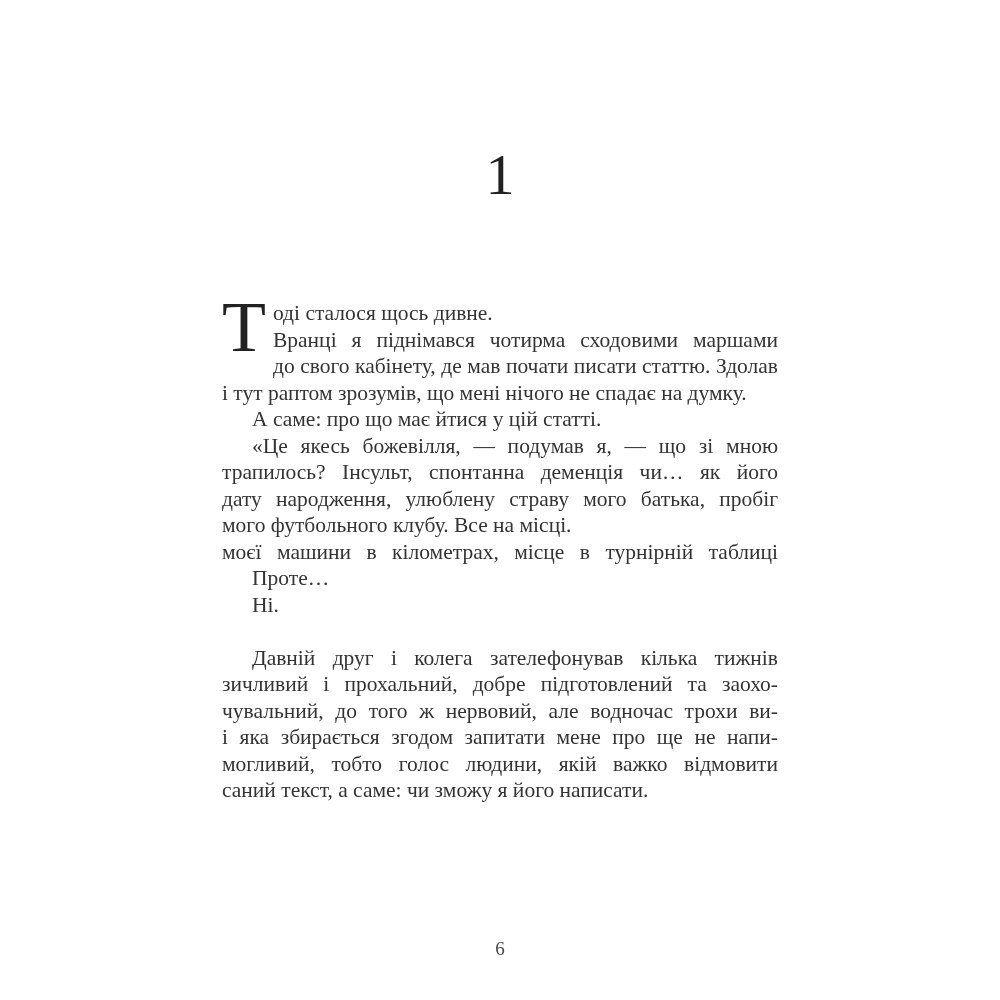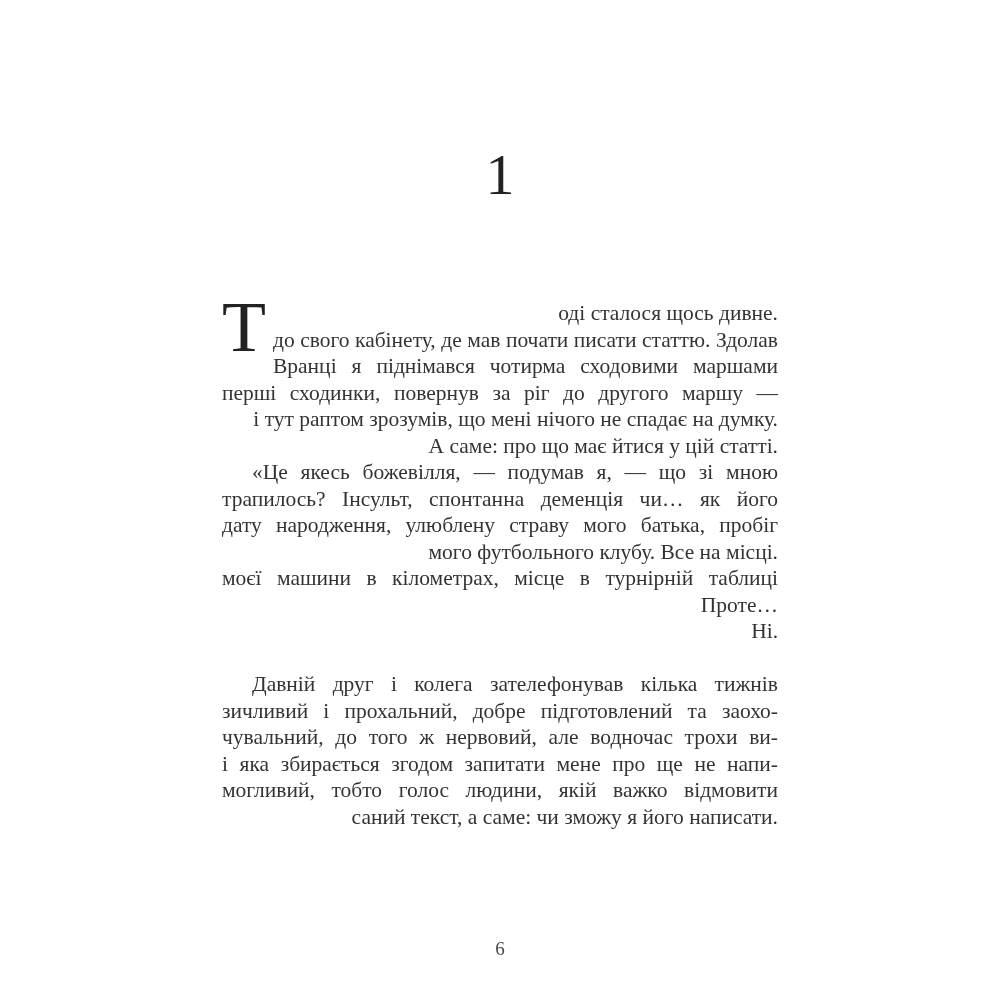--- a/index.html
+++ b/index.html
@@ -48,21 +48,21 @@
   }
   .drop-cap {
     float: left;
     font-size: 72px;
     line-height: 54px;
     height: 54px;
     padding-right: 7px;
     color: #222222;
   }
   .line {
-    text-align: right;
+    text-align: left;
     white-space: normal;
   }
   .line.just {
     text-align: justify;
     text-align-last: justify;
   }
   .line.indent {
     text-indent: 30px;
   }
   .page-number {
@@ -78,23 +78,22 @@
 </head>
 <body>
 
 <div class="book-page">
   <div class="chapter-number">1</div>
 
   <div class="text-block">
       <div class="paragraph">
         <span class="drop-cap">Т</span>
         <div class="line">оді сталося щось дивне.</div>
+        <div class="line just">Вранці я піднімався чотирма сходовими маршами</div>
         <div class="line just">до свого кабінету, де мав почати писати статтю. Здолав</div>
-        <div class="line just">Вранці я піднімався чотирма сходовими маршами</div>
-        <div class="line just">перші сходинки, повернув за ріг до другого маршу —</div>
         <div class="line">і тут раптом зрозумів, що мені нічого не спадає на думку.</div>
       </div>
       <div class="paragraph">
         <div class="line indent">А саме: про що має йтися у цій статті.</div>
       </div>
       <div class="paragraph">
         <div class="line just indent">«Це якесь божевілля, — подумав я, — що зі мною</div>
         <div class="line just">трапилось? Інсульт, спонтанна деменція чи… як його</div>
         <div class="line just">дату народження, улюблену страву мого батька, пробіг</div>
         <div class="line">мого футбольного клубу. Все на місці.</div>

